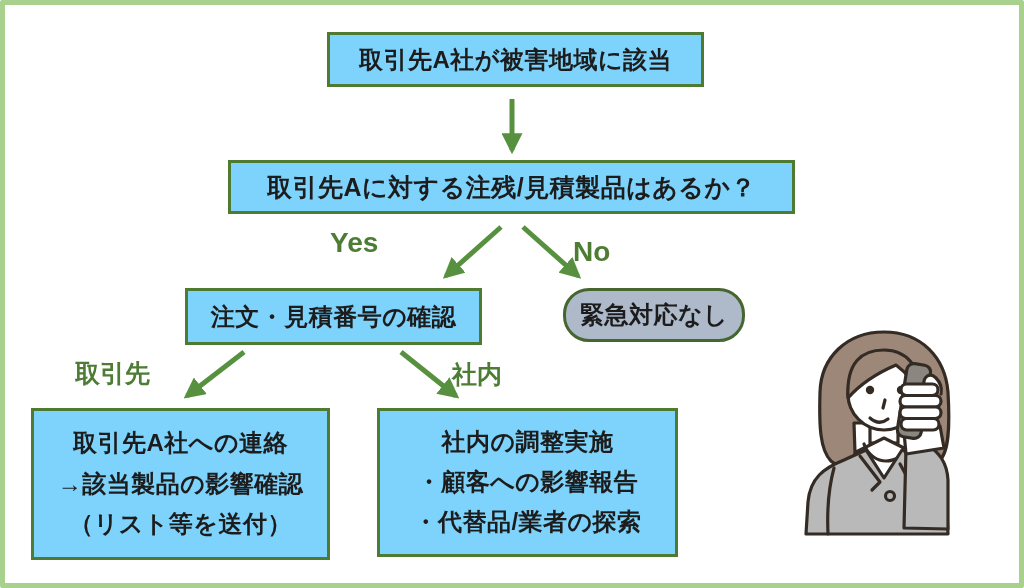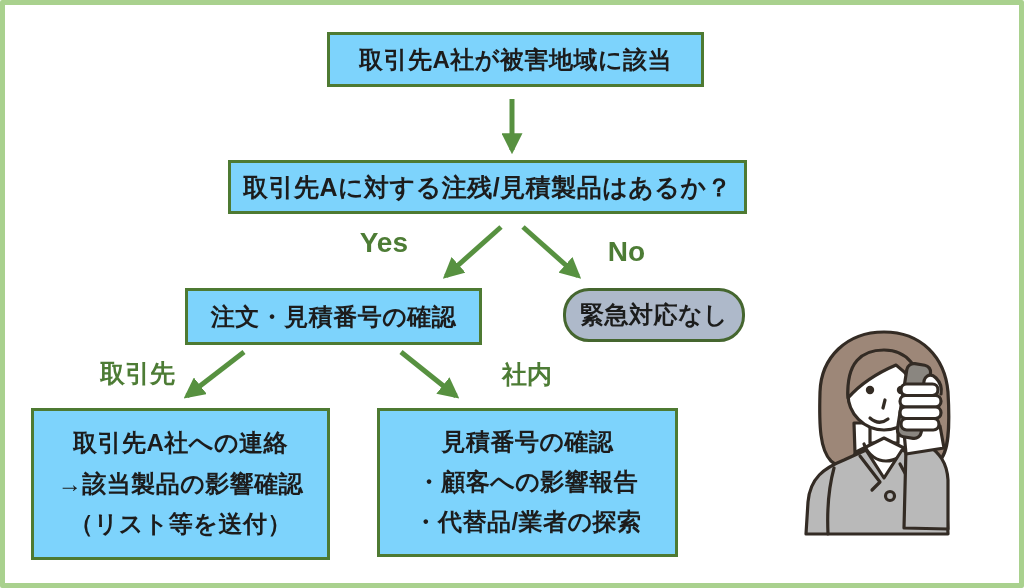--- a/index.html
+++ b/index.html
@@ -28,21 +28,21 @@
     text-align:center;
     letter-spacing:0.5px;
   }
   .node.gray{background:#aeb9ca;border-color:#45662f;border-radius:26px;}
   .node.multi{flex-direction:column;justify-content:space-evenly;padding:6px 4px;}
   .node.multi .line{display:block;line-height:1.2;}
   .branch-label{
     position:absolute;
     color:#4d7c35;
     font-weight:bold;
-    text-align:right;
+    text-align:left;
     line-height:1;
   }
   .arrow-layer{position:absolute;left:0;top:0;pointer-events:none;}
   .illustration{position:absolute;}
 </style>
 </head>
 <body>
 
 <div id="canvas">
 
@@ -56,40 +56,40 @@
       <line x1="512" y1="99" x2="512" y2="150" marker-end="url(#ah)"></line>
       <line x1="501" y1="227" x2="446" y2="276" marker-end="url(#ah)"></line>
       <line x1="523" y1="227" x2="578" y2="276" marker-end="url(#ah)"></line>
       <line x1="244" y1="352" x2="187" y2="396" marker-end="url(#ah)"></line>
       <line x1="401" y1="352" x2="456" y2="396" marker-end="url(#ah)"></line>
     </g>
   </svg>
 
   <div class="node" style="left:327px;top:32px;width:377px;height:55px;font-size:24px;">取引先A社が被害地域に該当</div>
 
-  <div class="node" style="left:228px;top:160px;width:519px;height:54px;font-size:25px;">取引先Aに対する注残/見積製品はあるか？</div>
+  <div class="node" style="left:228px;top:160px;width:567px;height:54px;font-size:25px;">取引先Aに対する注残/見積製品はあるか？</div>
 
   <div class="branch-label" style="left:330px;top:229px;width:78px;font-size:28px;">Yes</div>
   <div class="branch-label" style="left:573px;top:238px;width:72px;font-size:28px;">No</div>
 
   <div class="node" style="left:163px;top:288px;width:297px;height:57px;font-size:24px;margin-left:22px;">注文・見積番号の確認</div>
 
   <div class="node gray" style="left:563px;top:288px;width:182px;height:54px;font-size:24px;">緊急対応なし</div>
 
   <div class="branch-label" style="left:75px;top:361px;width:100px;font-size:25px;font-family:Liberation Serif, serif;">取引先</div>
   <div class="branch-label" style="left:452px;top:362px;width:100px;font-size:25px;">社内</div>
 
   <div class="node multi" style="left:31px;top:408px;width:299px;height:152px;font-size:24px;">
     <span class="line">取引先A社への連絡</span>
     <span class="line">→該当製品の影響確認</span>
     <span class="line">（リスト等を送付）</span>
   </div>
 
   <div class="node multi" style="left:377px;top:408px;width:301px;height:149px;font-size:24px;">
-    <span class="line">見積番号の確認</span>
+    <span class="line">社内の調整実施</span>
     <span class="line">・顧客への影響報告</span>
     <span class="line">・代替品/業者の探索</span>
   </div>
 
   <svg class="illustration" style="left:800px;top:328px;" width="160" height="212" viewBox="0 0 160 212">
     <g stroke="#332b24" stroke-width="3.2" stroke-linecap="round" stroke-linejoin="round">
 
       <path d="M84,4 C46,4 21,30 20,64 C19,98 20,122 31,133 C40,141 54,137 55,125 L54,95 L122,95 L122,118 C122,131 130,138 139,133 C149,125 150,98 148,64 C145,29 121,4 84,4 Z" fill="#9d8778"></path>
 
       <path d="M70,92 L70,115 L98,115 L98,92 Z" fill="#ffffff"></path>

